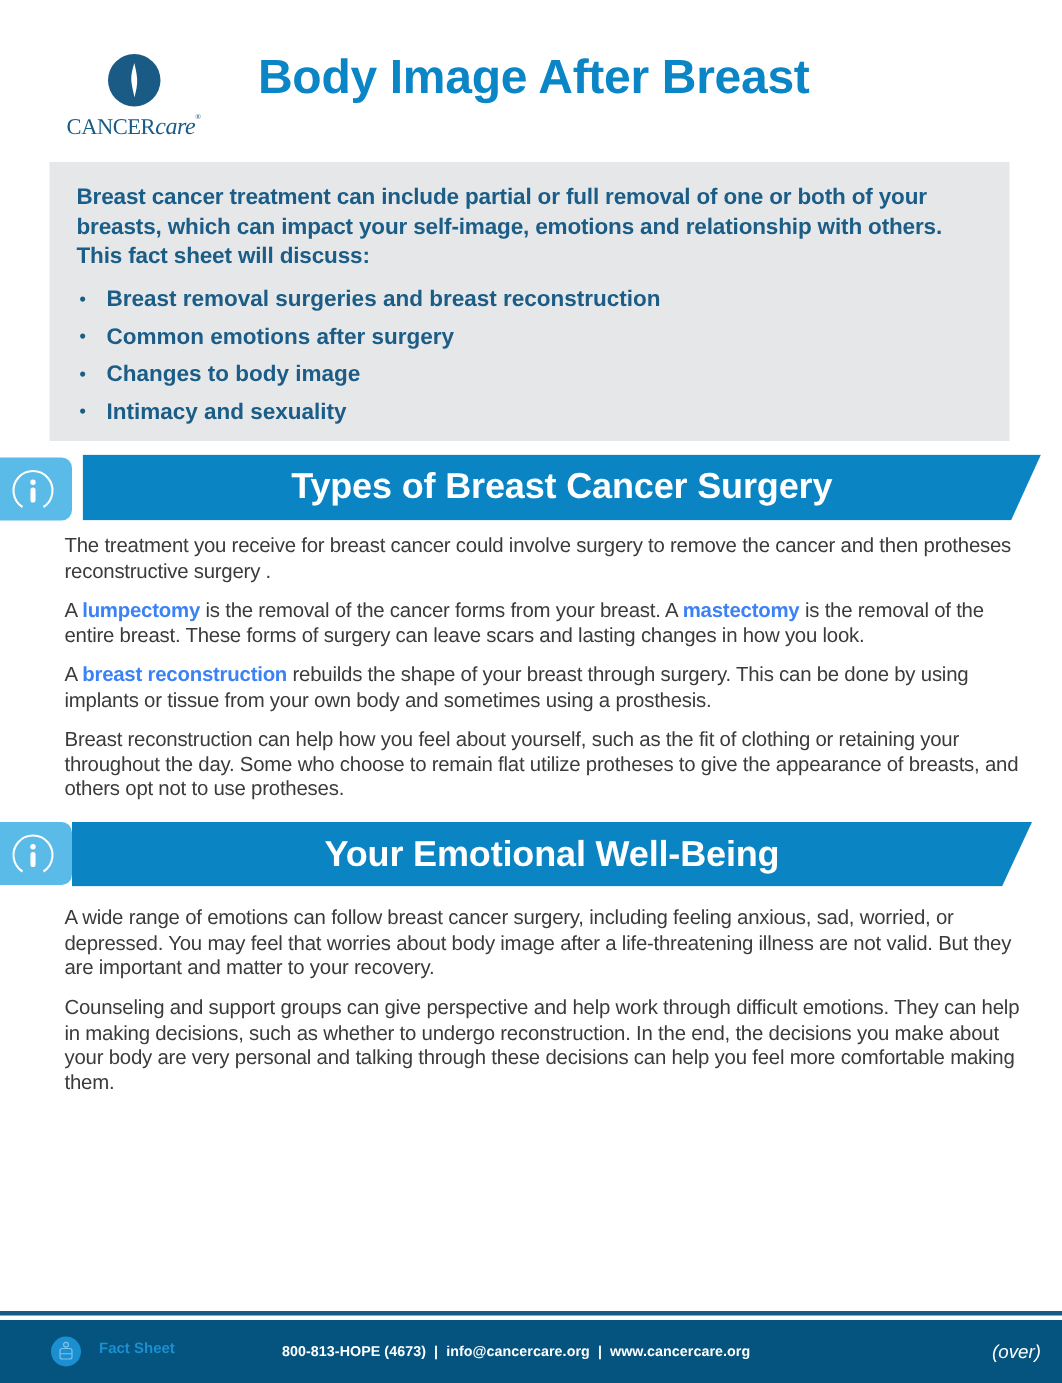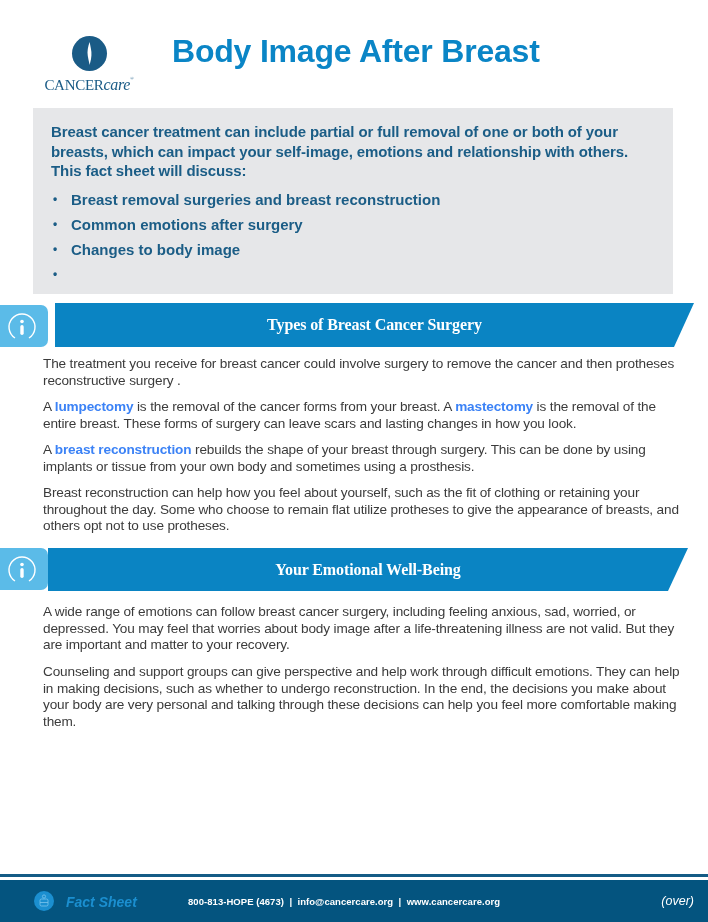--- a/index.html
+++ b/index.html
@@ -16,29 +16,29 @@
     .title { position: absolute; left: 172px; top: 35px; font-size: 32px; font-weight: 700; line-height: 32px; color: #0a85c6; letter-spacing: -0.2px; text-align: right; }
 
     .intro { position: absolute; left: 33px; top: 108px; width: 640px; height: 186px; background: #e6e7e9; padding: 14px 16px 0 18px; }
     .intro-text { font-size: 15px; font-weight: 700; color: #1b5d86; line-height: 19.5px; letter-spacing: -0.1px; }
     .intro-list { list-style: none; margin-top: 6px; }
     .intro-list li { position: relative; font-size: 15px; font-weight: 700; color: #1b5d86; line-height: 25px; padding-left: 20px; }
     .intro-list li .bullet { position: absolute; left: 2px; top: 0; font-size: 12px; }
 
     .section-icon { position: absolute; left: 0; width: 48px; height: 42px; background: #5bbbe8; border-radius: 0 7px 7px 0; }
     .section-icon svg { position: absolute; left: 6px; top: 6px; }
-    .banner { position: absolute; height: 44px; background: #0a84c3; clip-path: polygon(0 0, 100% 0, calc(100% - 20px) 100%, 0 100%); color: #ffffff; font-size: 16px; font-weight: 700; line-height: 44px; text-align: center; letter-spacing: -0.1px; font-family: Liberation Serif, serif; }
+    .banner { position: absolute; height: 44px; background: #0a84c3; clip-path: polygon(0 0, 100% 0, calc(100% - 20px) 100%, 0 100%); color: #ffffff; font-size: 24px; font-weight: 700; line-height: 44px; text-align: center; letter-spacing: -0.1px; }
 
     .para { position: absolute; left: 43px; width: 640px; font-size: 13.6px; line-height: 16.5px; color: #3b3b3b; letter-spacing: -0.15px; }
     .para b { color: #3b82f6; }
 
     .footer-line { position: absolute; left: 0; top: 874px; width: 708px; height: 3px; background: #145b85; }
     .footer { position: absolute; left: 0; top: 880px; width: 708px; height: 42px; background: #04547f; }
     .footer-icon { position: absolute; left: 34px; top: 11px; width: 20px; height: 20px; border-radius: 50%; background: #1b8fd0; }
-    .footer-label { position: absolute; left: 66px; top: 14px; font-size: 14px; font-weight: 700; color: #1b8fd0; font-style: italic; }
+    .footer-label { position: absolute; left: 66px; top: 14px; font-size: 10px; font-weight: 700; color: #1b8fd0; }
     .footer-contact { position: absolute; left: 188px; top: 16px; font-size: 9.5px; font-weight: 700; color: #ffffff; letter-spacing: 0.05px; }
     .footer-over { position: absolute; right: 14px; top: 14px; font-size: 12.5px; font-style: italic; color: #ffffff; }
   </style>
 </head>
 <body>
 
 <div class="logo">
   <div class="logo-circle">
     <svg class="logo-flame" viewBox="0 0 5 23" width="5" height="23">
       <path d="M2.6 0 C1 5 0 9 0.8 14 C1.4 18 2.4 21 2.6 23 C3.6 19 4.8 15 4.4 10 C4 6 3.2 3 2.6 0 Z" fill="#ffffff"></path>
@@ -50,21 +50,21 @@
 <h1 class="title">
   <span>Body Image After Breast</span><br>
 </h1>
 
 <div class="intro">
   <p class="intro-text">Breast cancer treatment can include partial or full removal of one or both of your breasts, which can impact your self-image, emotions and relationship with others. This fact sheet will discuss:</p>
   <ul class="intro-list">
     <li><span class="bullet">•</span><span>Breast removal surgeries and breast reconstruction</span></li>
     <li><span class="bullet">•</span><span>Common emotions after surgery</span></li>
     <li><span class="bullet">•</span><span>Changes to body image</span></li>
-    <li><span class="bullet">•</span></li>
+    <li><span class="bullet">•</span><span>Intimacy and sexuality</span></li>
   </ul>
 </div>
 
 <div class="section-icon" style="top:305px;">
   <svg width="32" height="32" viewBox="0 0 32 32">
     <path d="M9 27 A13 13 0 1 1 23 27" fill="none" stroke="#ffffff" stroke-width="1.4"></path>
     <circle cx="16" cy="10.5" r="1.8" fill="#ffffff"></circle>
     <rect x="14.3" y="14" width="3.4" height="10" rx="1.7" fill="#ffffff"></rect>
   </svg>
 </div>

